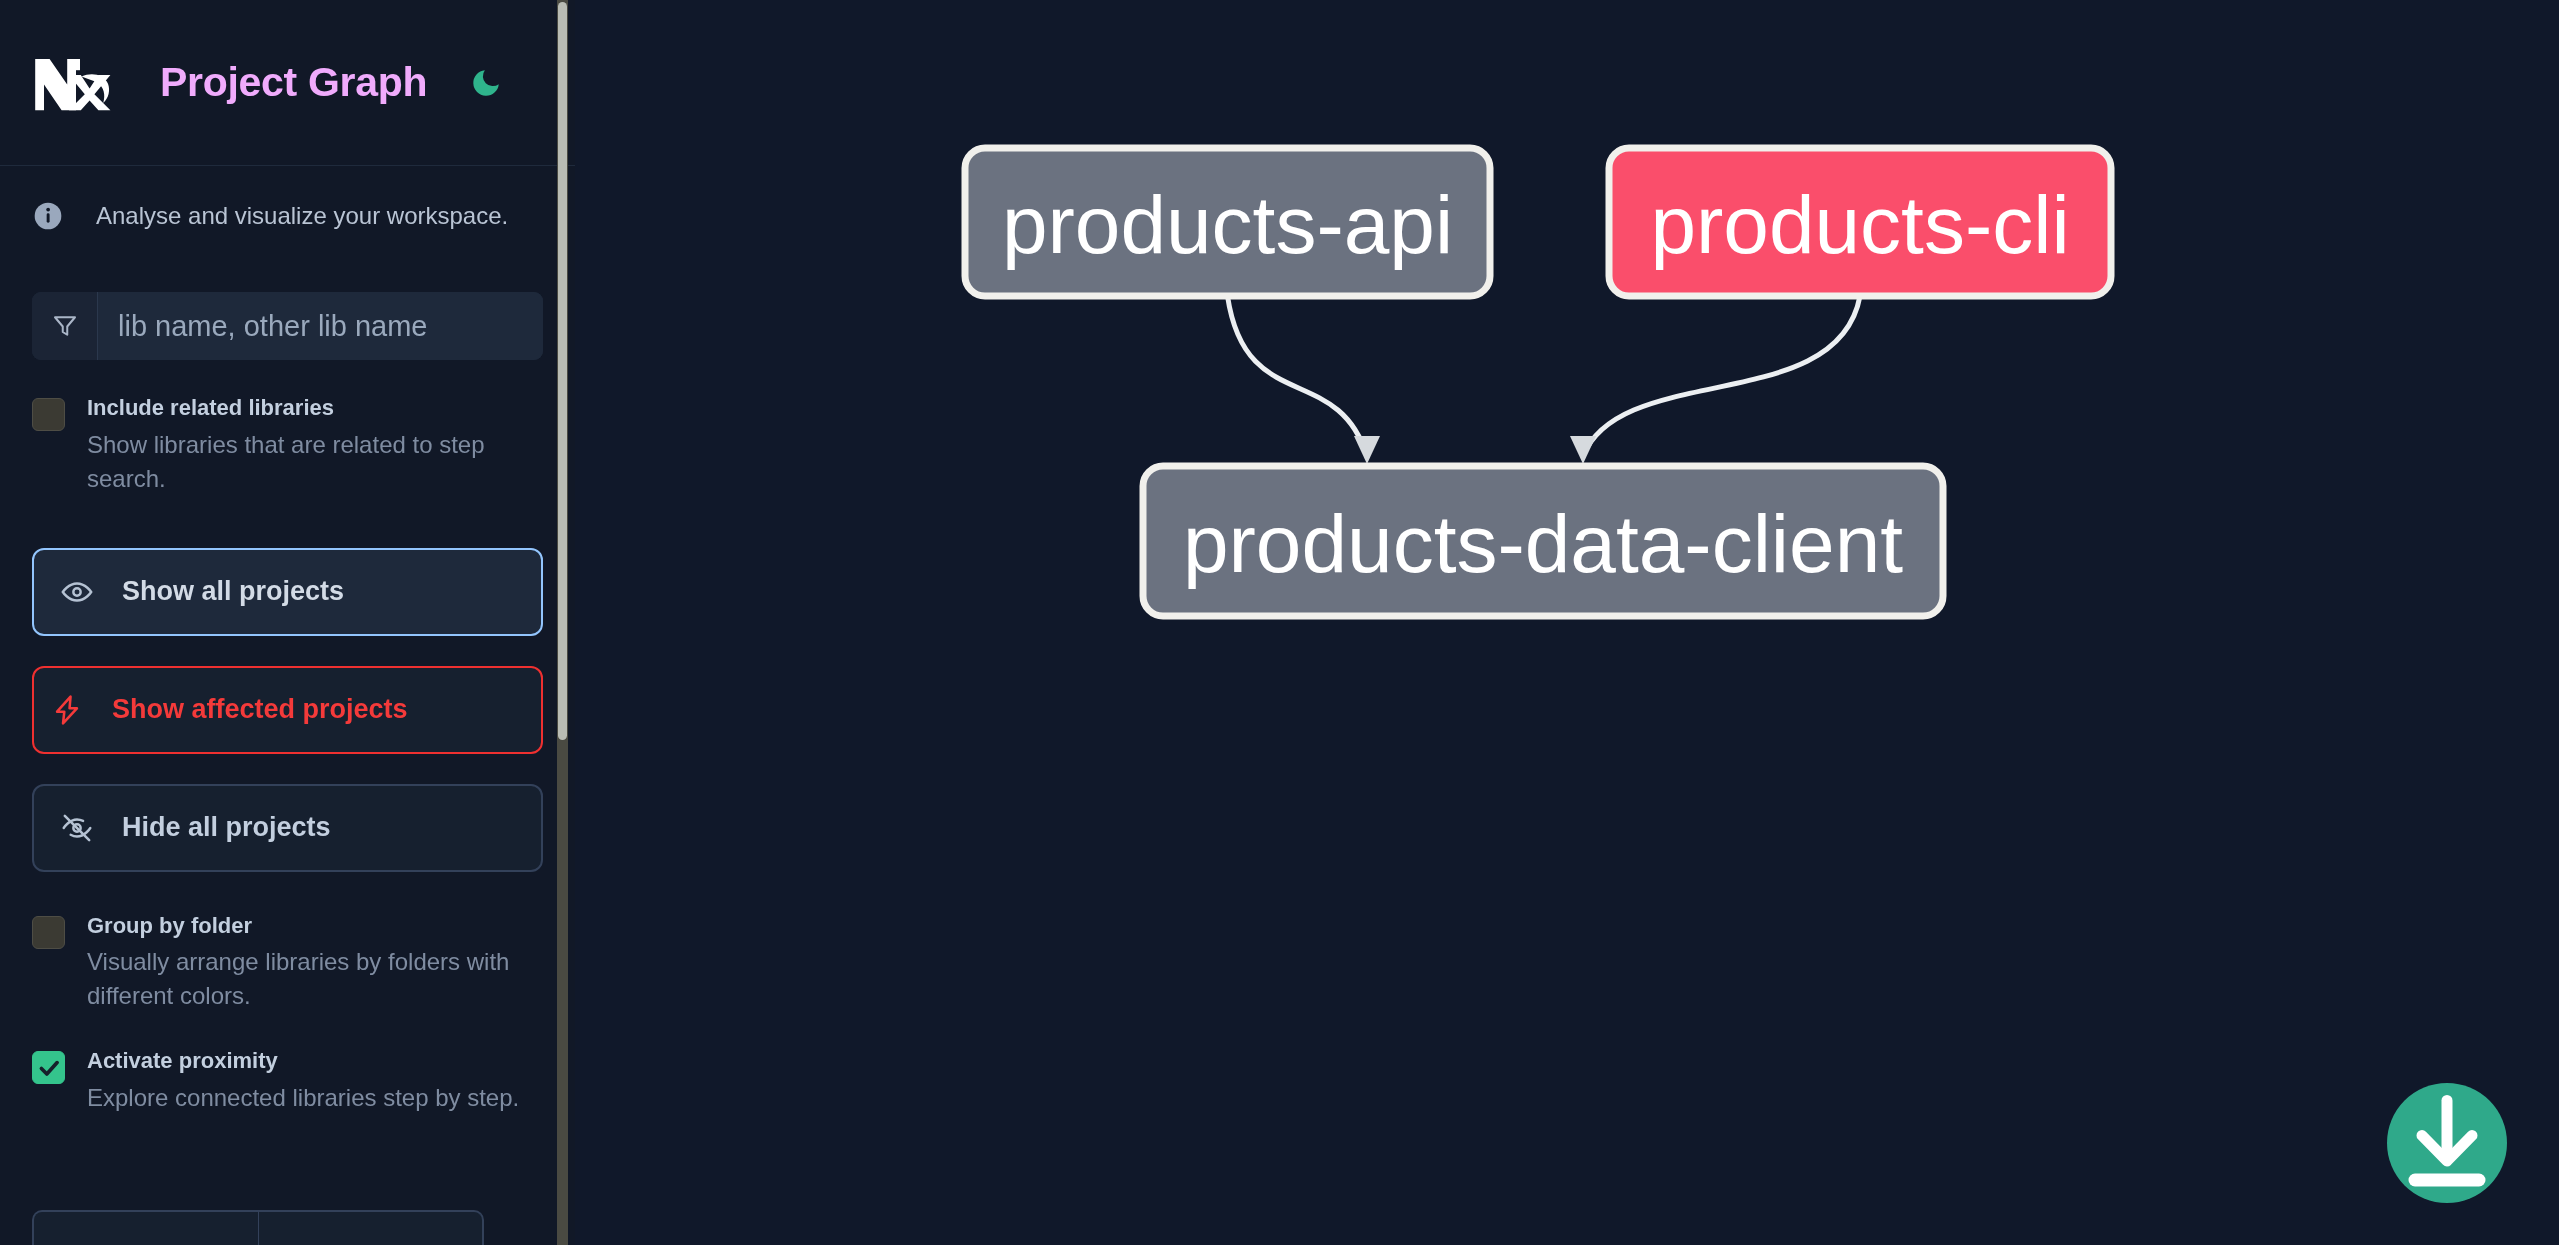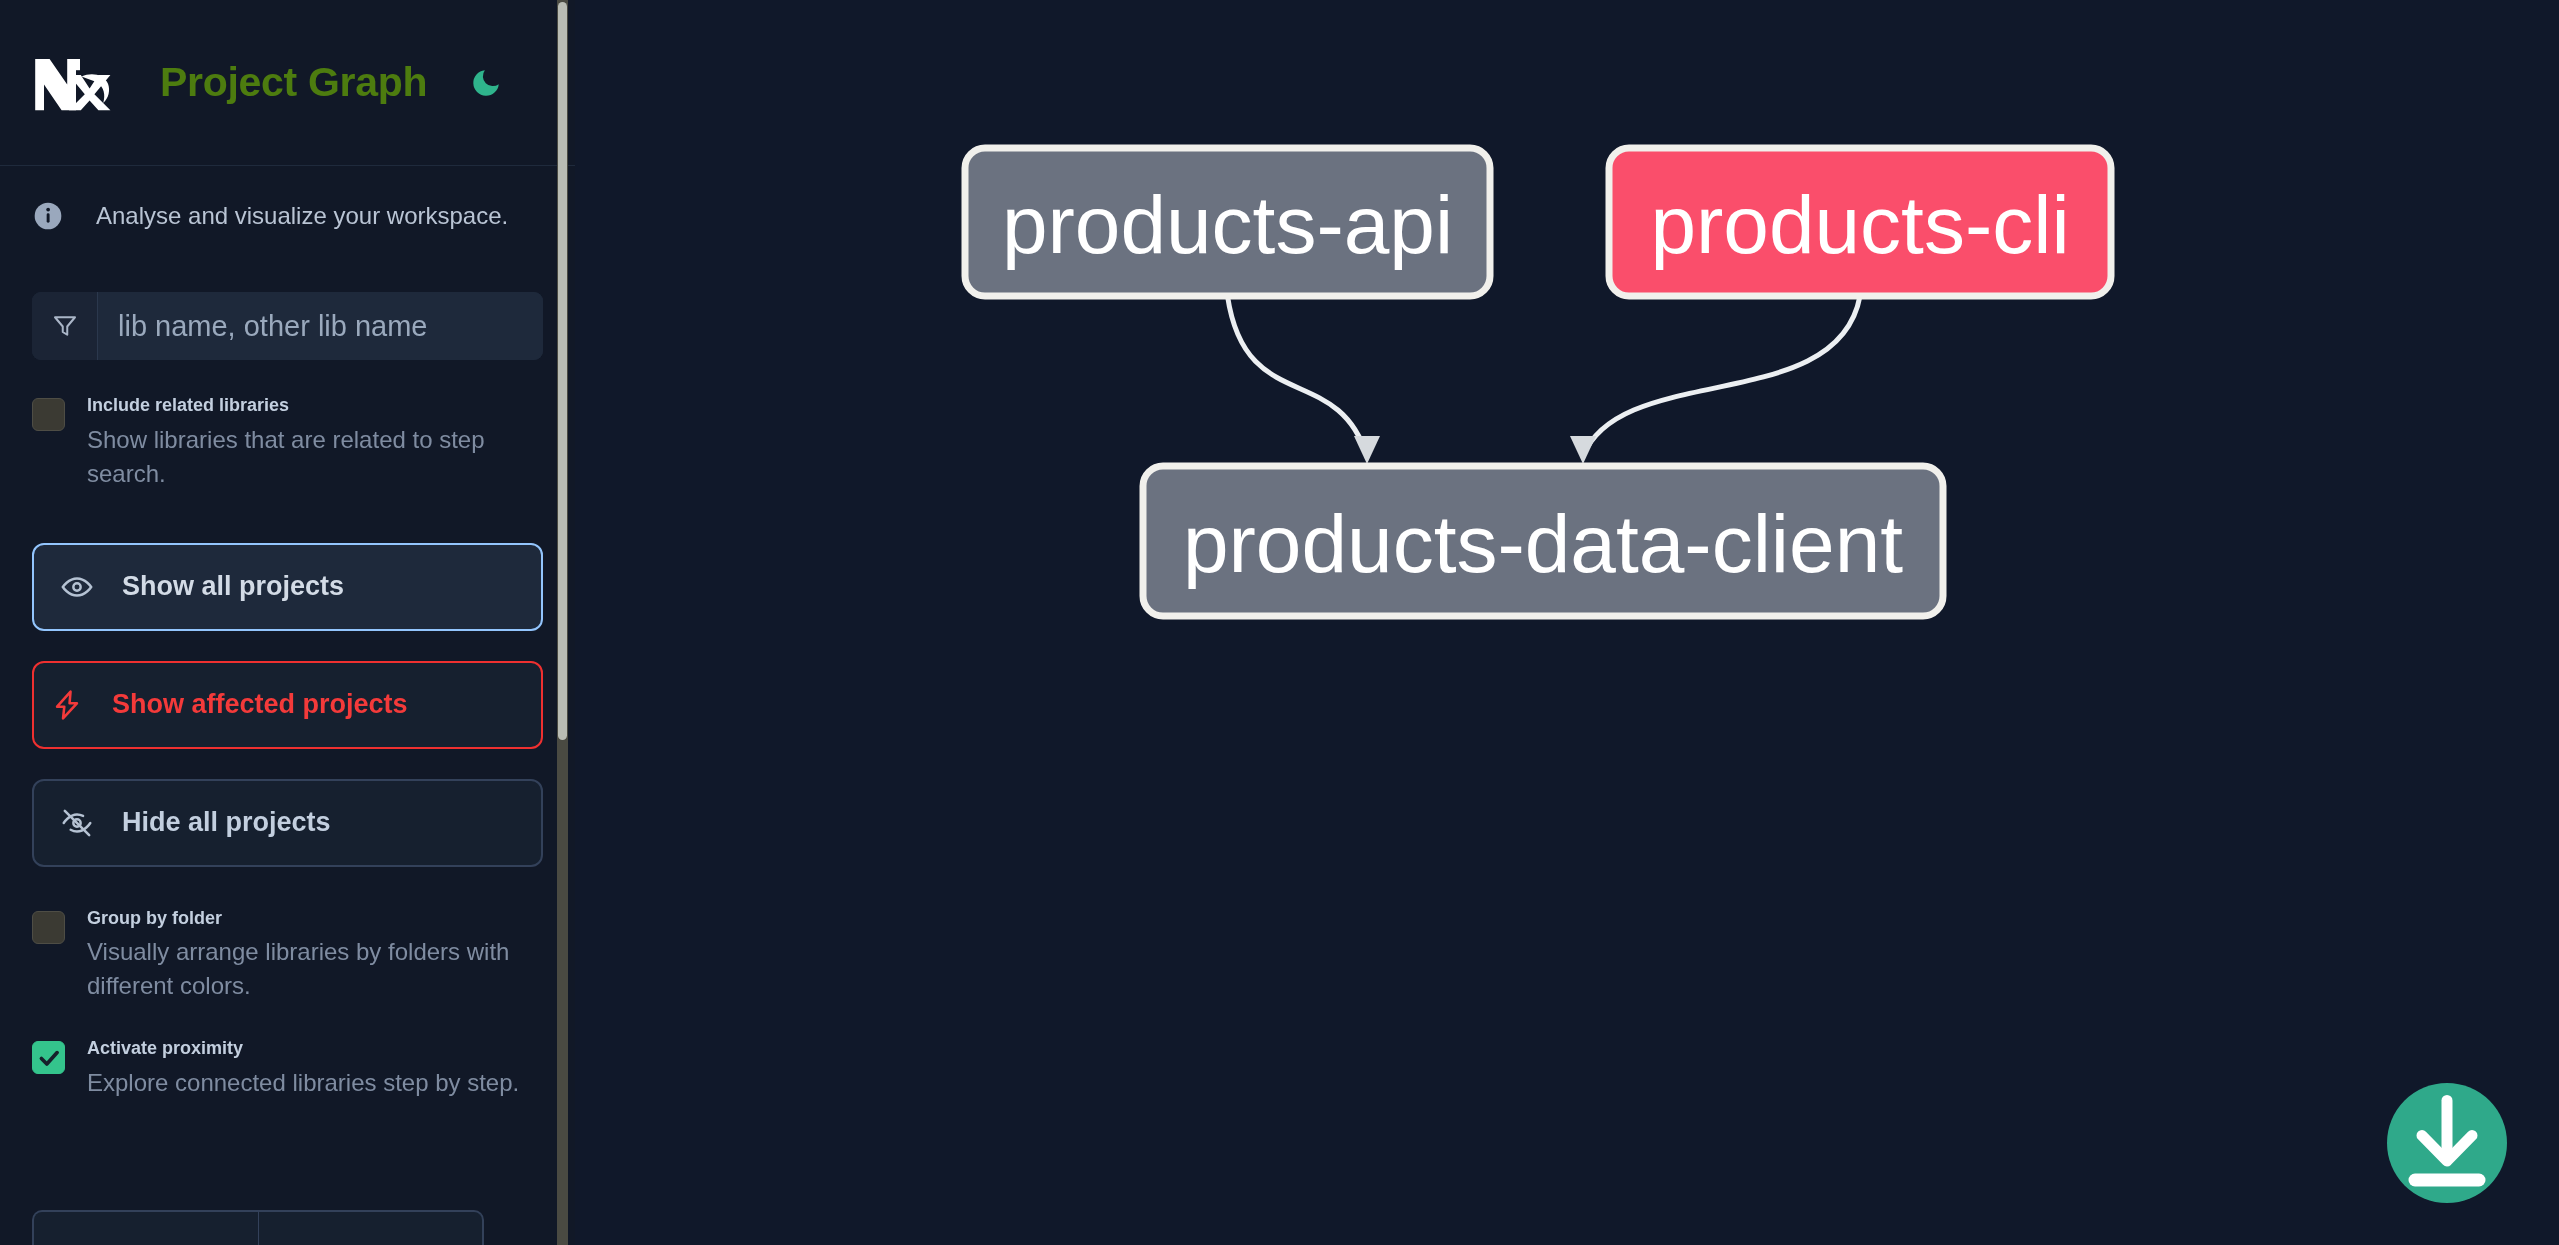--- a/index.html
+++ b/index.html
@@ -20,21 +20,21 @@
     overflow:hidden;
   }
   .sb-header {
     height:166px;
     display:flex; align-items:center;
     padding-left:32px;
     border-bottom:1px solid #1f2a3c;
   }
   .nx-logo { width:88px; height:62px; flex:0 0 88px; }
   .app-title {
-    font-size:41px; font-weight:700; color:#4d7c0f;
+    font-size:41px; font-weight:700; color:#f0abfc;
     margin-left:40px; letter-spacing:-0.3px;
     white-space:nowrap;
     text-align:center;
   }
   .moon-btn {
     margin-left:38px; width:42px; height:42px;
     display:flex; align-items:center; justify-content:center;
     cursor:pointer;
   }
 
@@ -84,21 +84,21 @@
     background:#3b3a33;
     border:1px solid #4e4d45;
     cursor:pointer;
     display:flex; align-items:center; justify-content:center;
   }
   .chk-box.checked {
     background:#34c48c; border-color:#34c48c;
   }
   .chk-texts { margin-left:22px; }
   .chk-label {
-    font-size:18px; font-weight:700; color:#c3cfdf;
+    font-size:22px; font-weight:700; color:#c3cfdf;
     line-height:1.25;
   }
   .chk-desc {
     font-size:24px; color:#7f8ca1; line-height:1.42;
     margin-top:6px; max-width:452px;
   }
 
   
   .btn-group { margin-top:52px; }
   .gbtn {

